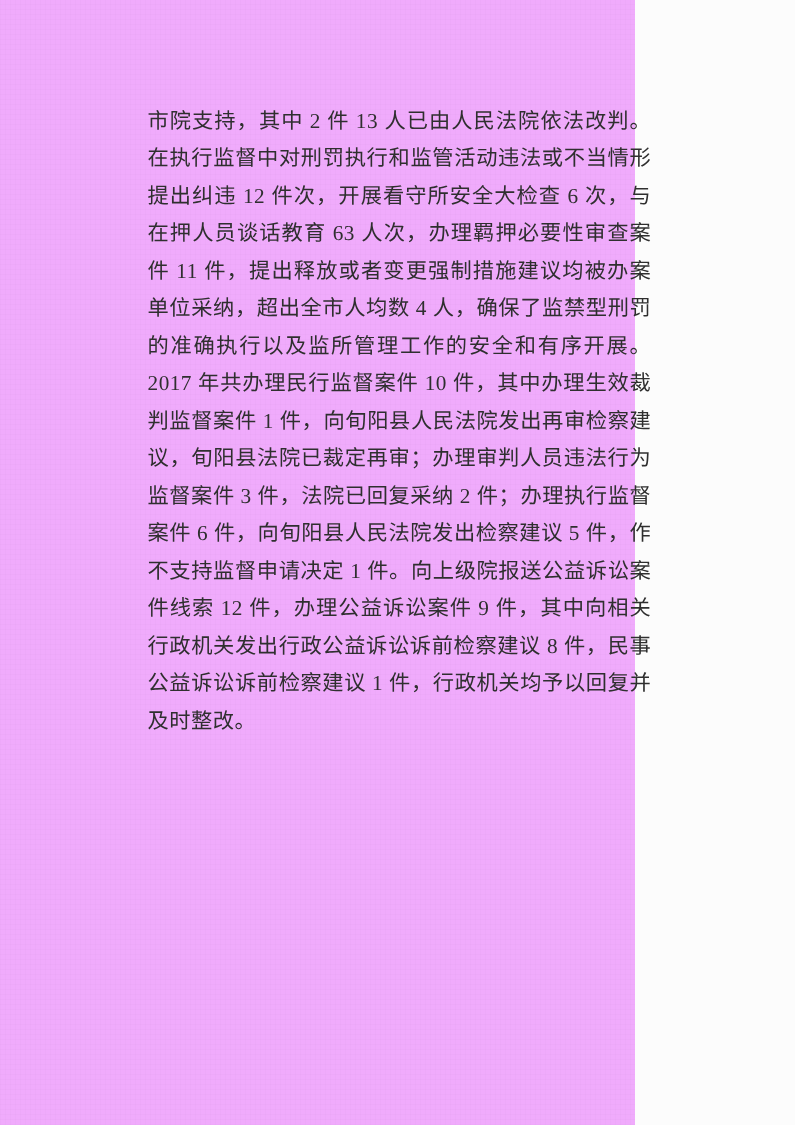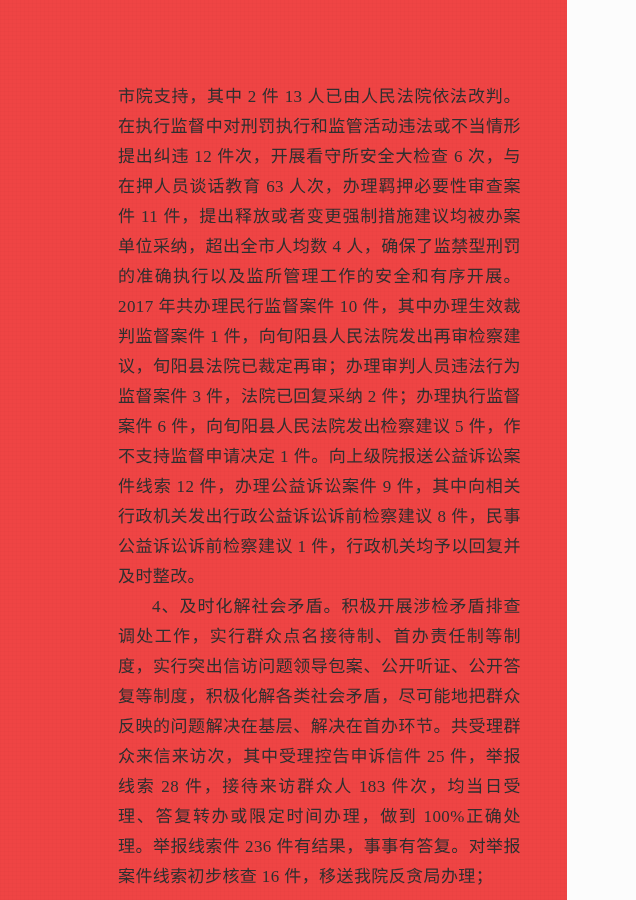--- a/index.html
+++ b/index.html
@@ -5,23 +5,23 @@
   html, body {
     margin: 0;
     padding: 0;
     width: 636px;
     height: 900px;
     overflow: hidden;
     background: #fcfcfc;
   }
   .doc-page {
     position: relative;
-    width: 567px;
+    width: 508px;
     height: 900px;
-    background: #ef4444;
+    background: #f0abfc;
   }
   
   .doc-page::before {
     content: "";
     position: absolute;
     inset: 0;
     background-image:
       linear-gradient(0deg, rgba(0,0,0,0.012) 1px, transparent 1px),
       linear-gradient(90deg, rgba(0,0,0,0.012) 1px, transparent 1px);
     background-size: 4px 4px;
@@ -47,15 +47,14 @@
   .text-block p.indented {
     text-indent: 2em;
   }
 </style>
 </head>
 <body>
 
 <div class="doc-page">
   <div class="text-block">
     <p>市院支持，其中 2 件 13 人已由人民法院依法改判。在执行监督中对刑罚执行和监管活动违法或不当情形提出纠违 12 件次，开展看守所安全大检查 6 次，与在押人员谈话教育 63 人次，办理羁押必要性审查案件 11 件，提出释放或者变更强制措施建议均被办案单位采纳，超出全市人均数 4 人，确保了监禁型刑罚的准确执行以及监所管理工作的安全和有序开展。2017 年共办理民行监督案件 10 件，其中办理生效裁判监督案件 1 件，向旬阳县人民法院发出再审检察建议，旬阳县法院已裁定再审；办理审判人员违法行为监督案件 3 件，法院已回复采纳 2 件；办理执行监督案件 6 件，向旬阳县人民法院发出检察建议 5 件，作不支持监督申请决定 1 件。向上级院报送公益诉讼案件线索 12 件，办理公益诉讼案件 9 件，其中向相关行政机关发出行政公益诉讼诉前检察建议 8 件，民事公益诉讼诉前检察建议 1 件，行政机关均予以回复并及时整改。</p>
-    <p class="indented">4、及时化解社会矛盾。积极开展涉检矛盾排查调处工作，实行群众点名接待制、首办责任制等制度，实行突出信访问题领导包案、公开听证、公开答复等制度，积极化解各类社会矛盾，尽可能地把群众反映的问题解决在基层、解决在首办环节。共受理群众来信来访次，其中受理控告申诉信件 25 件，举报线索 28 件，接待来访群众人 183 件次，均当日受理、答复转办或限定时间办理，做到 100%正确处理。举报线索件 236 件有结果，事事有答复。对举报案件线索初步核查 16 件，移送我院反贪局办理；</p>
   </div>
 </div>
 
 </body></html>

